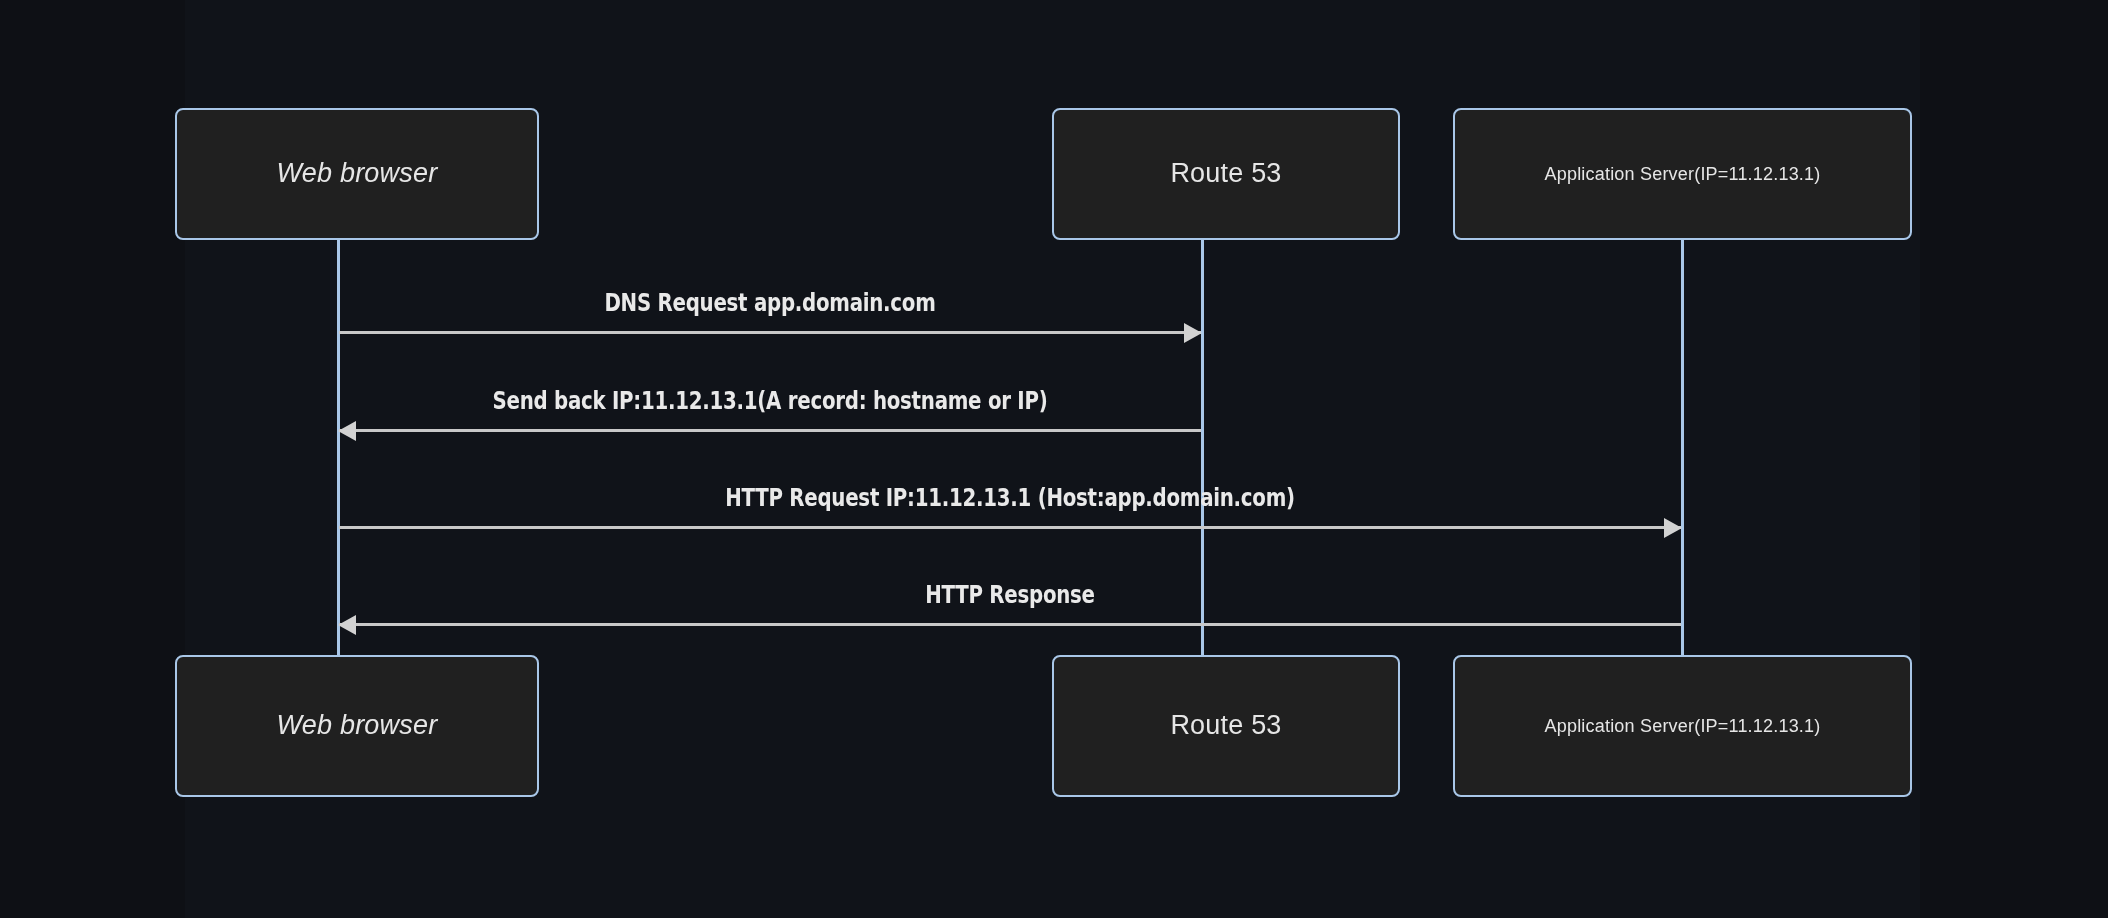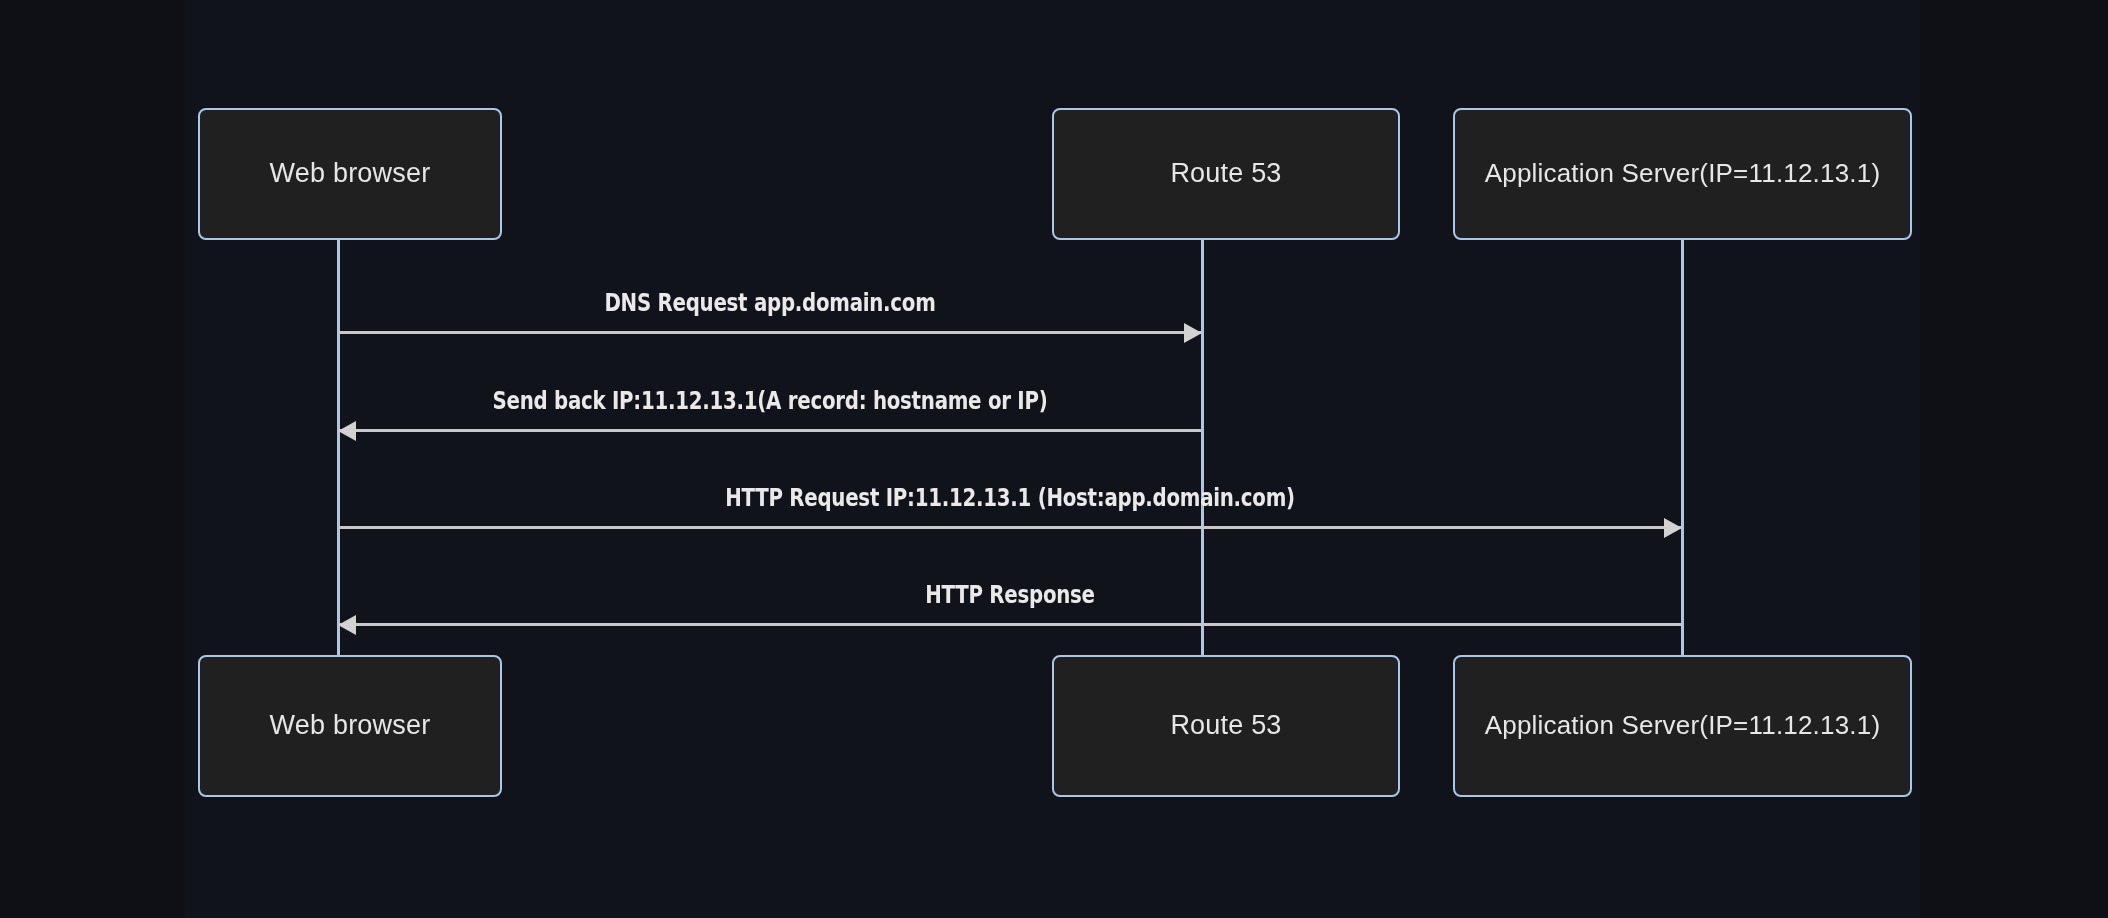--- a/index.html
+++ b/index.html
@@ -48,25 +48,25 @@
     color: #e6e6e6;
     font-size: 27px;
     font-weight: 400;
     letter-spacing: 0.2px;
     line-height: 1.15;
     text-align: center;
     white-space: nowrap;
     padding: 0 10px;
   }
   .participant-label.small {
-    font-size: 26px;
+    font-size: 18px;
   }
 
   
-  .col-browser  { left: 198px;  width: 304px; }
+  .col-browser  { left: 175px;  width: 364px; font-style: italic; }
   
   .col-route    { left: 1052px; width: 348px; }
   
   .col-app      { left: 1453px; width: 459px; }
 
   .row-top    { top: 108px; height: 132px; }
   .row-bottom { top: 655px; height: 142px; }
 
   
   .lifeline {

